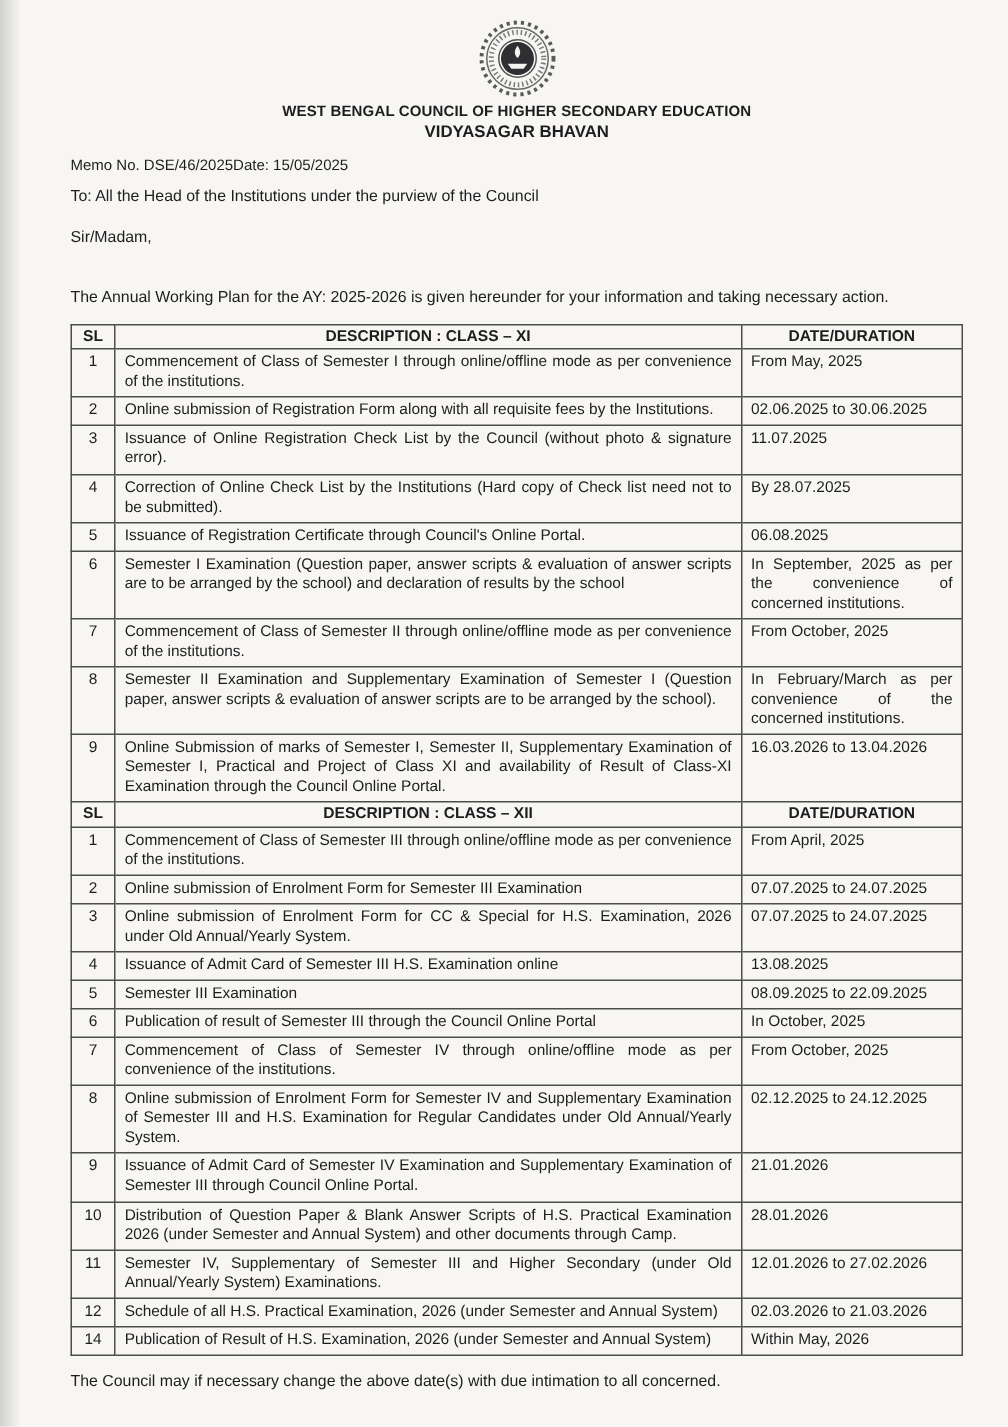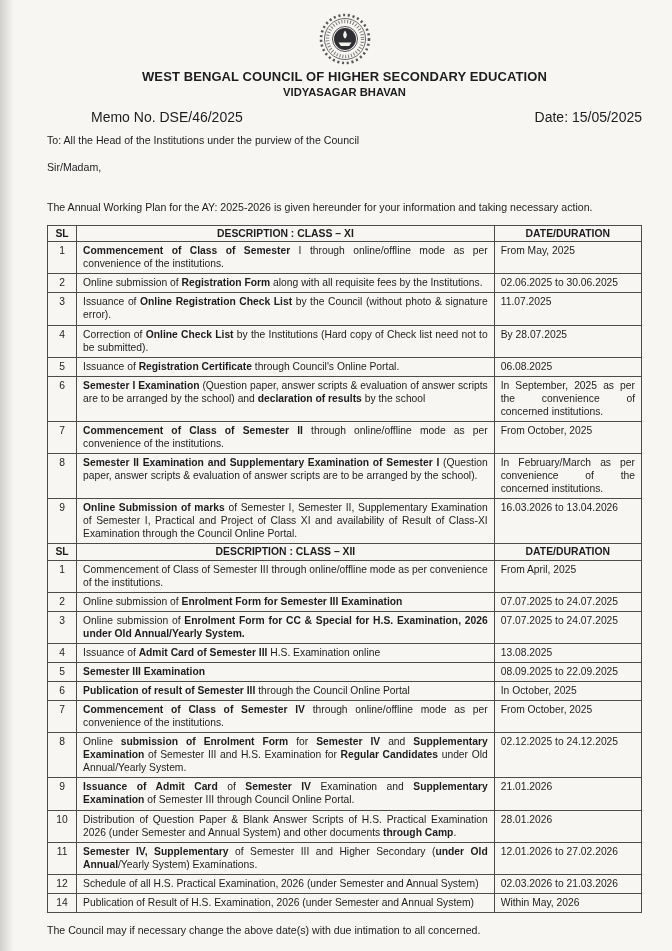--- a/index.html
+++ b/index.html
@@ -15,25 +15,25 @@
   .scan-edge {
     position: absolute; left:0; top:0; bottom:0; width:14px;
     background: linear-gradient(to right, rgba(110,110,110,.28), rgba(110,110,110,0));
     pointer-events: none;
   }
   .page { padding: 10px 30px 14px 47px; }
 
   
   .letterhead { text-align: center; }
   .emblem { display:block; margin: 2px auto 3px auto; }
-  .org-name { font-size: 13px; font-weight: bold; letter-spacing: .1px; }
+  .org-name { font-size: 10px; font-weight: bold; letter-spacing: .1px; }
   .building { font-size: 11.2px; font-weight: bold; margin-top: 2px; }
   .address  { font-size: 11.2px; font-weight: bold; text-decoration: underline; margin-top: 2px; }
 
-  .memo-row { display:flex; justify-content: space-between; font-size: 14px; margin-top: 11px; margin-left: 44px; }
+  .memo-row { display:flex; font-size: 10px; margin-top: 11px; }
   .to-line   { font-size: 10.6px; margin-top: 9px; }
   .salutation{ font-size: 10.6px; margin-top: 15px; }
   .intro     { font-size: 10.6px; margin-top: 28px; margin-bottom: 8px; }
 
   
   table.schedule {
     width: 100%;
     border-collapse: collapse;
     font-size: 10.3px;
     margin-top: 12px;
@@ -46,21 +46,21 @@
   }
   table.schedule tr.head td {
     font-weight: bold;
     text-align: center;
     padding: 1px 2px;
     font-size: 10.4px;
   }
   td.sl   { text-align: center; padding-left:2px; padding-right:2px; }
   td.desc { text-align: justify; }
   td.date { text-align: justify; }
-  .bseg { font-weight: bold; }
+  .bseg { font-weight: normal; }
 
   
   .note   { font-size: 10.6px; margin-top: 11px; }
 </style>
 </head>
 <body>
 
 <div class="scan-edge"></div>
 
 <div class="page">

